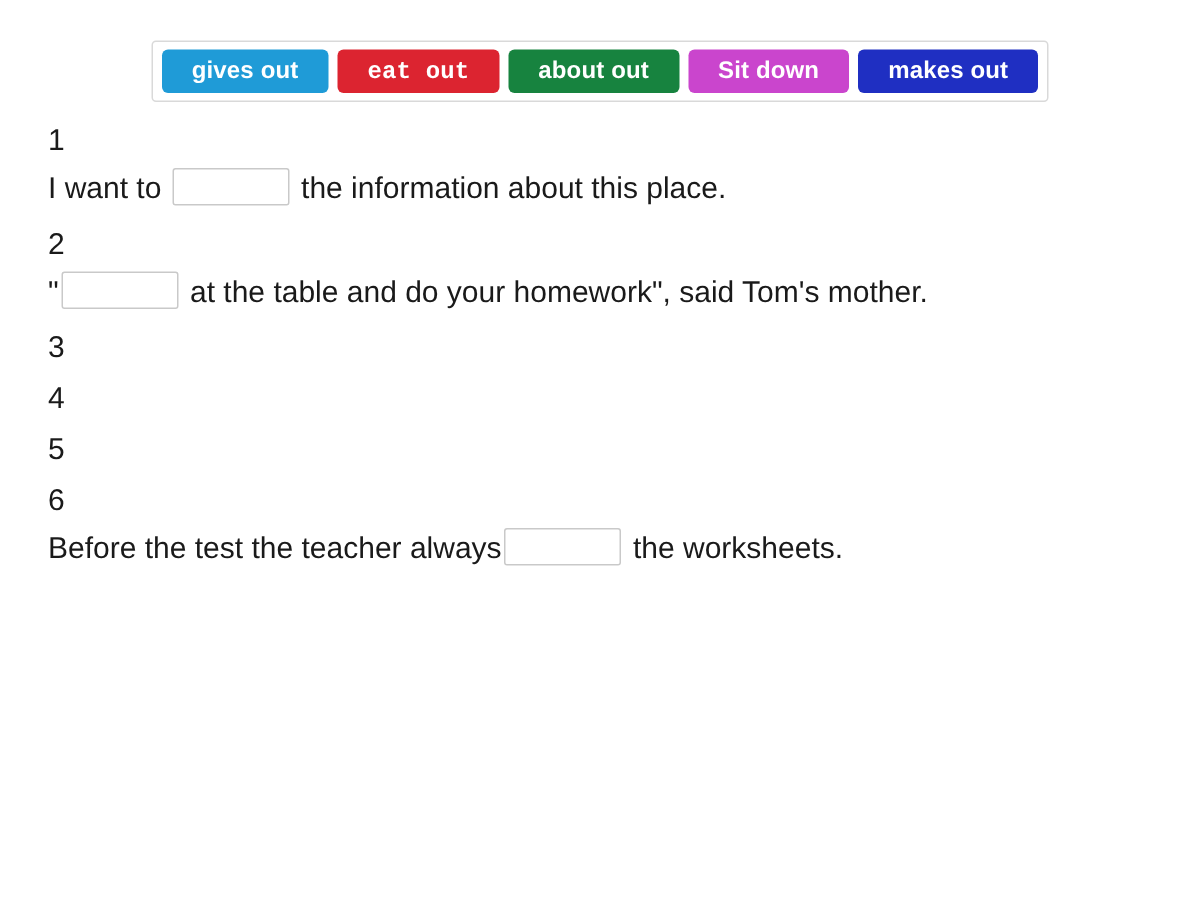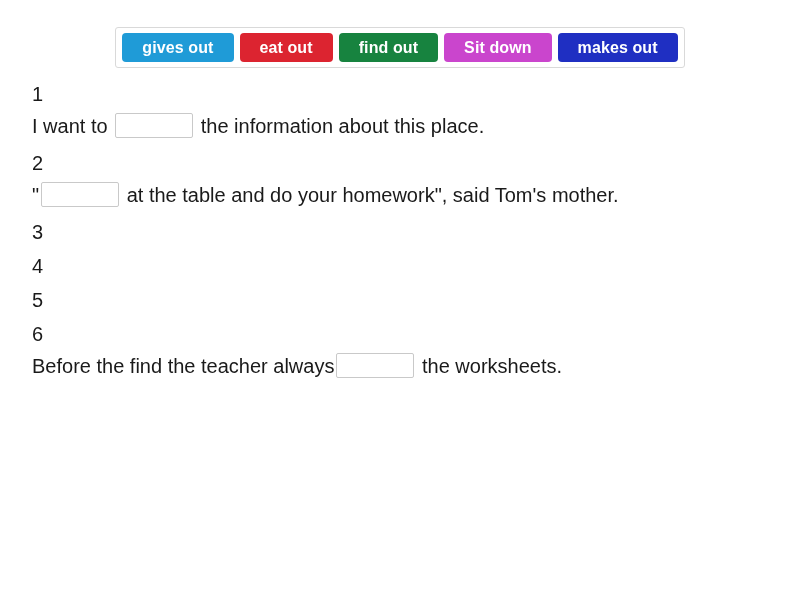--- a/index.html
+++ b/index.html
@@ -96,22 +96,22 @@
   }
 </style>
 </head>
 <body>
 
 <div class="page">
 
   <div class="wordbank-wrap">
     <div class="wordbank" id="wordbank">
         <div class="chip" style="background: rgb(31, 155, 215);">gives out</div>
-        <div class="chip" style="background: rgb(220, 36, 48);">eat out</div>
-        <div class="chip" style="background: rgb(23, 131, 63);">find out</div>
+        <div class="chip" style="background: rgb(220, 36, 48); font-family: Liberation Mono, monospace;">eat out</div>
+        <div class="chip" style="background: rgb(23, 131, 63);">about out</div>
         <div class="chip" style="background: rgb(202, 69, 205);">Sit down</div>
         <div class="chip" style="background: rgb(31, 47, 194);">makes out</div>
       </div>
   </div>
 
   <div class="questions" id="questions">
       <div class="question">
         <div class="q-number">1</div>
         <div class="q-sentence"><span class="txt">I want to </span><span class="blank"></span><span class="txt"> the information about this place.</span></div>
       </div>
@@ -123,17 +123,17 @@
         <div class="q-number">3</div>
       </div>
       <div class="question">
         <div class="q-number">4</div>
       </div>
       <div class="question">
         <div class="q-number">5</div>
       </div>
       <div class="question">
         <div class="q-number">6</div>
-        <div class="q-sentence"><span class="txt">Before the find the teacher always</span><span class="blank"></span><span class="txt"> the worksheets.</span></div>
+        <div class="q-sentence"><span class="txt">Before the test the teacher always</span><span class="blank"></span><span class="txt"> the worksheets.</span></div>
       </div>
     </div>
 
 </div>
 
 </body></html>

